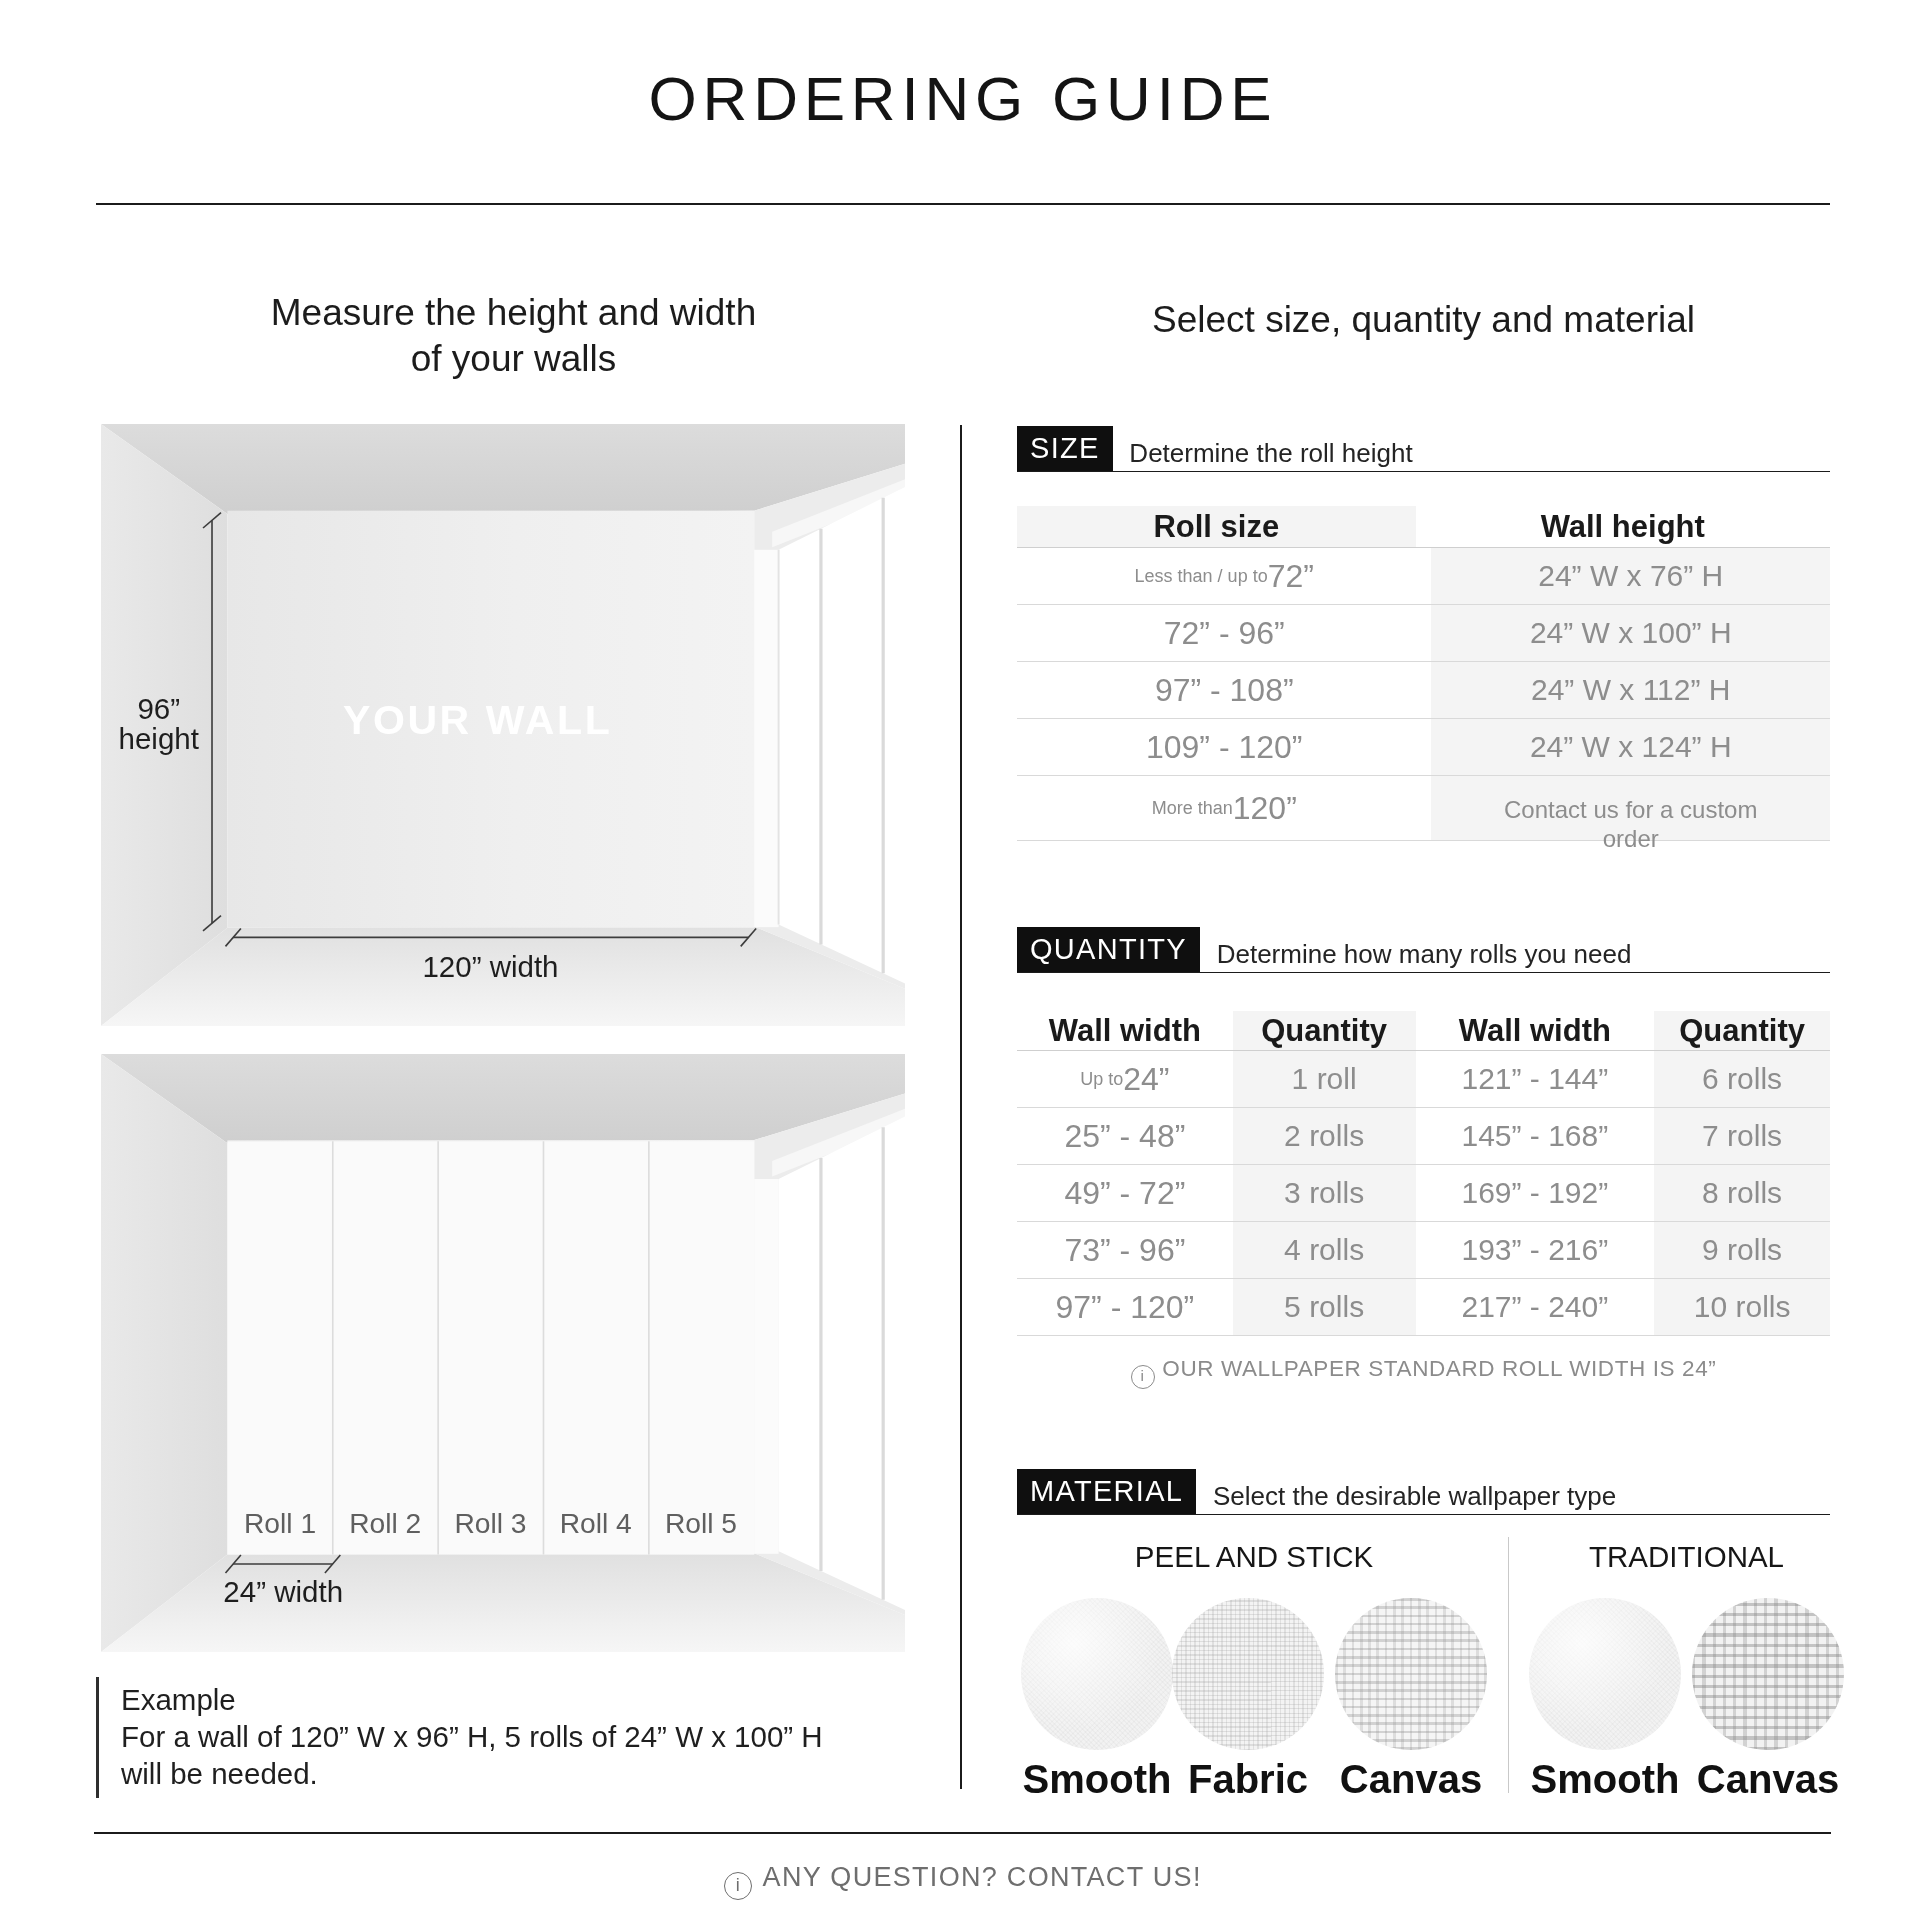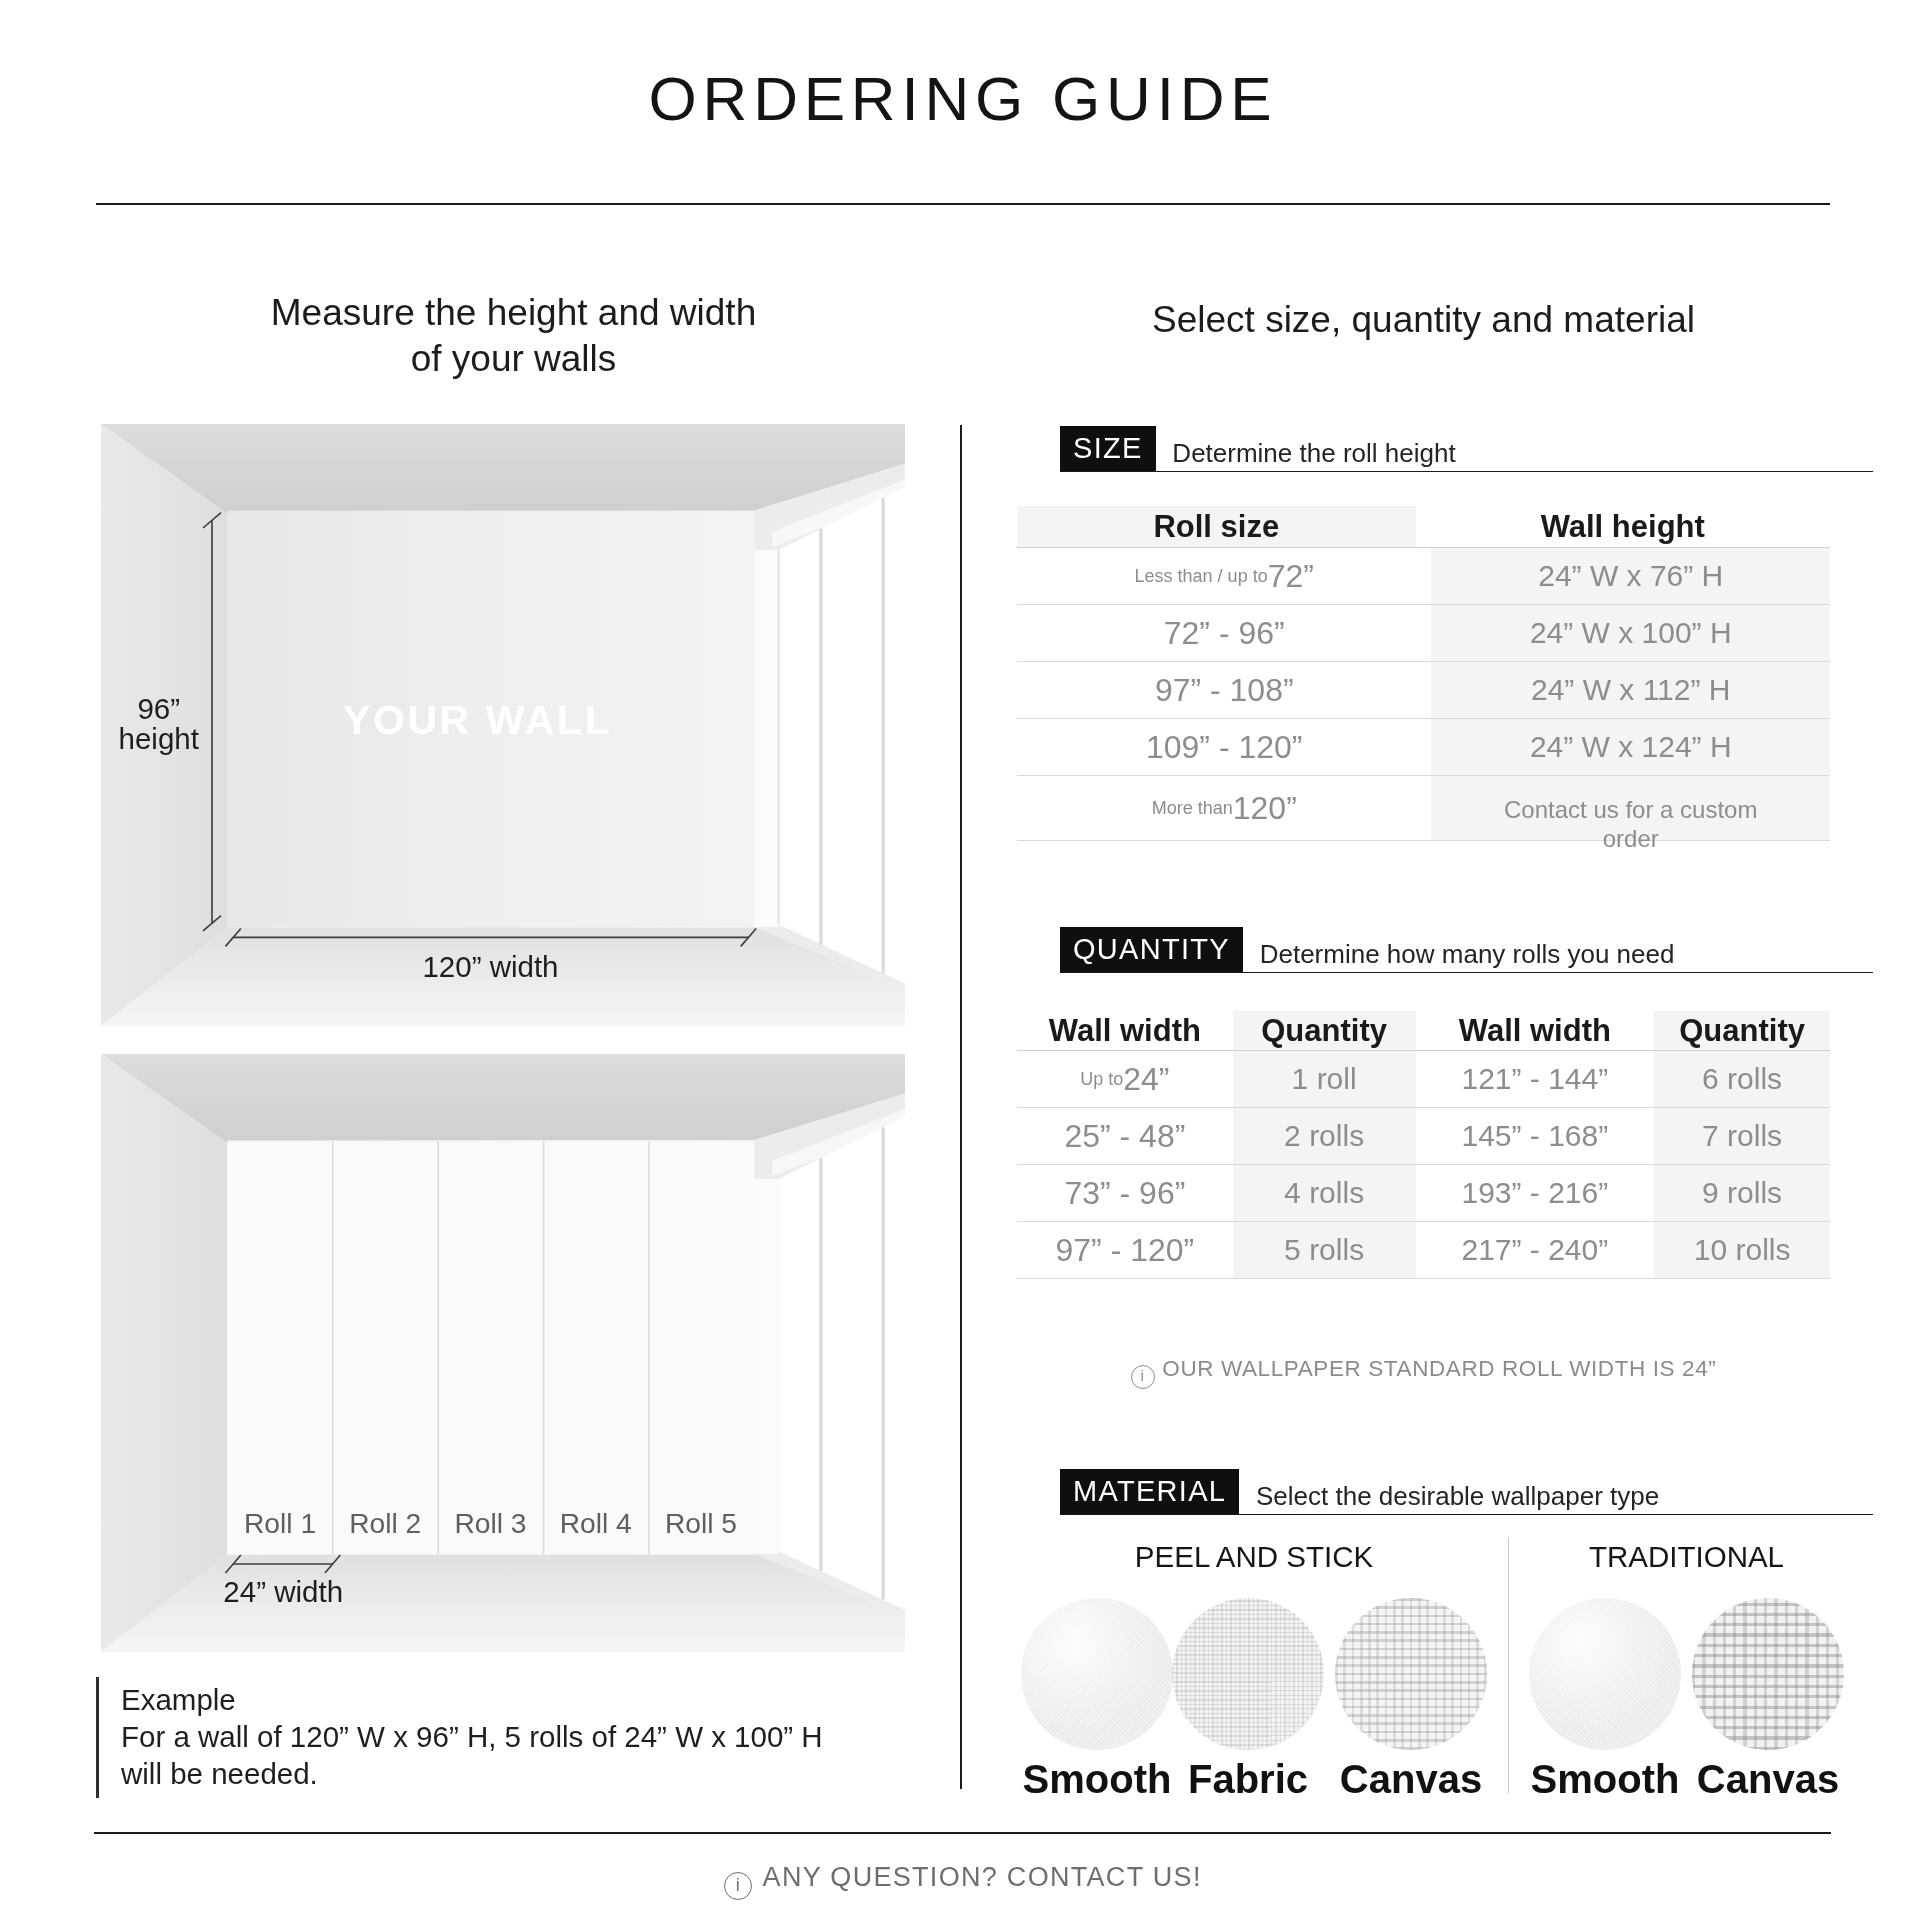--- a/index.html
+++ b/index.html
@@ -19,21 +19,21 @@
   .room-svg{position:absolute;left:101px;}
   .room-svg text{font-family:"Liberation Sans",sans-serif;}
   .dim-label{font-size:46px;fill:#1e1e1e;}
   .wall-label{font-size:64px;font-weight:700;fill:#ffffff;letter-spacing:4px;}
   .roll-label{font-size:44px;fill:#5f5f5f;}
 
   .example{position:absolute;left:96px;top:1677px;border-left:3.2px solid #2e2e2e;
            padding:3.9px 0 6.4px 22px;font-size:29.5px;line-height:37px;color:#1f1f1f;}
 
   .section-head{position:absolute;left:1017px;width:813px;display:flex;align-items:flex-end;
-                gap:16.7px;border-bottom:1.9px solid #1b1b1b;margin-left:43px;}
+                gap:16.7px;border-bottom:1.9px solid #1b1b1b;}
   .badge{background:#0f0f0f;color:#ffffff;font-size:29px;line-height:1;padding:7.7px 13px 8.3px;
          letter-spacing:1.3px;font-weight:400;}
   .section-sub{font-size:26px;color:#242424;padding-bottom:1.9px;white-space:nowrap;}
   .head-size{top:426px;}
   .head-qty{top:927px;}
   .head-mat{top:1469px;}
 
   .table{position:absolute;left:1017px;width:813px;}
   .t-row{display:flex;border-bottom:1.3px solid #d9d9d9;}
   .t-row:first-child{border-bottom:1.3px solid #cfcfcf;}
@@ -257,20 +257,26 @@
       <div class="tc qty-c3 cell-txt">121” - 144”</div>
       <div class="tc qty-c4 shade cell-txt">6 rolls</div>
     </div>
     <div class="t-row drow">
       <div class="tc qty-c1 cell-txt value">25” - 48”</div>
       <div class="tc qty-c2 shade cell-txt">2 rolls</div>
       <div class="tc qty-c3 cell-txt">145” - 168”</div>
       <div class="tc qty-c4 shade cell-txt">7 rolls</div>
     </div>
     <div class="t-row drow">
+      <div class="tc qty-c1 cell-txt value">49” - 72”</div>
+      <div class="tc qty-c2 shade cell-txt">3 rolls</div>
+      <div class="tc qty-c3 cell-txt">169” - 192”</div>
+      <div class="tc qty-c4 shade cell-txt">8 rolls</div>
+    </div>
+    <div class="t-row drow">
       <div class="tc qty-c1 cell-txt value">73” - 96”</div>
       <div class="tc qty-c2 shade cell-txt">4 rolls</div>
       <div class="tc qty-c3 cell-txt">193” - 216”</div>
       <div class="tc qty-c4 shade cell-txt">9 rolls</div>
     </div>
     <div class="t-row drow">
       <div class="tc qty-c1 cell-txt value">97” - 120”</div>
       <div class="tc qty-c2 shade cell-txt">5 rolls</div>
       <div class="tc qty-c3 cell-txt">217” - 240”</div>
       <div class="tc qty-c4 shade cell-txt">10 rolls</div>

